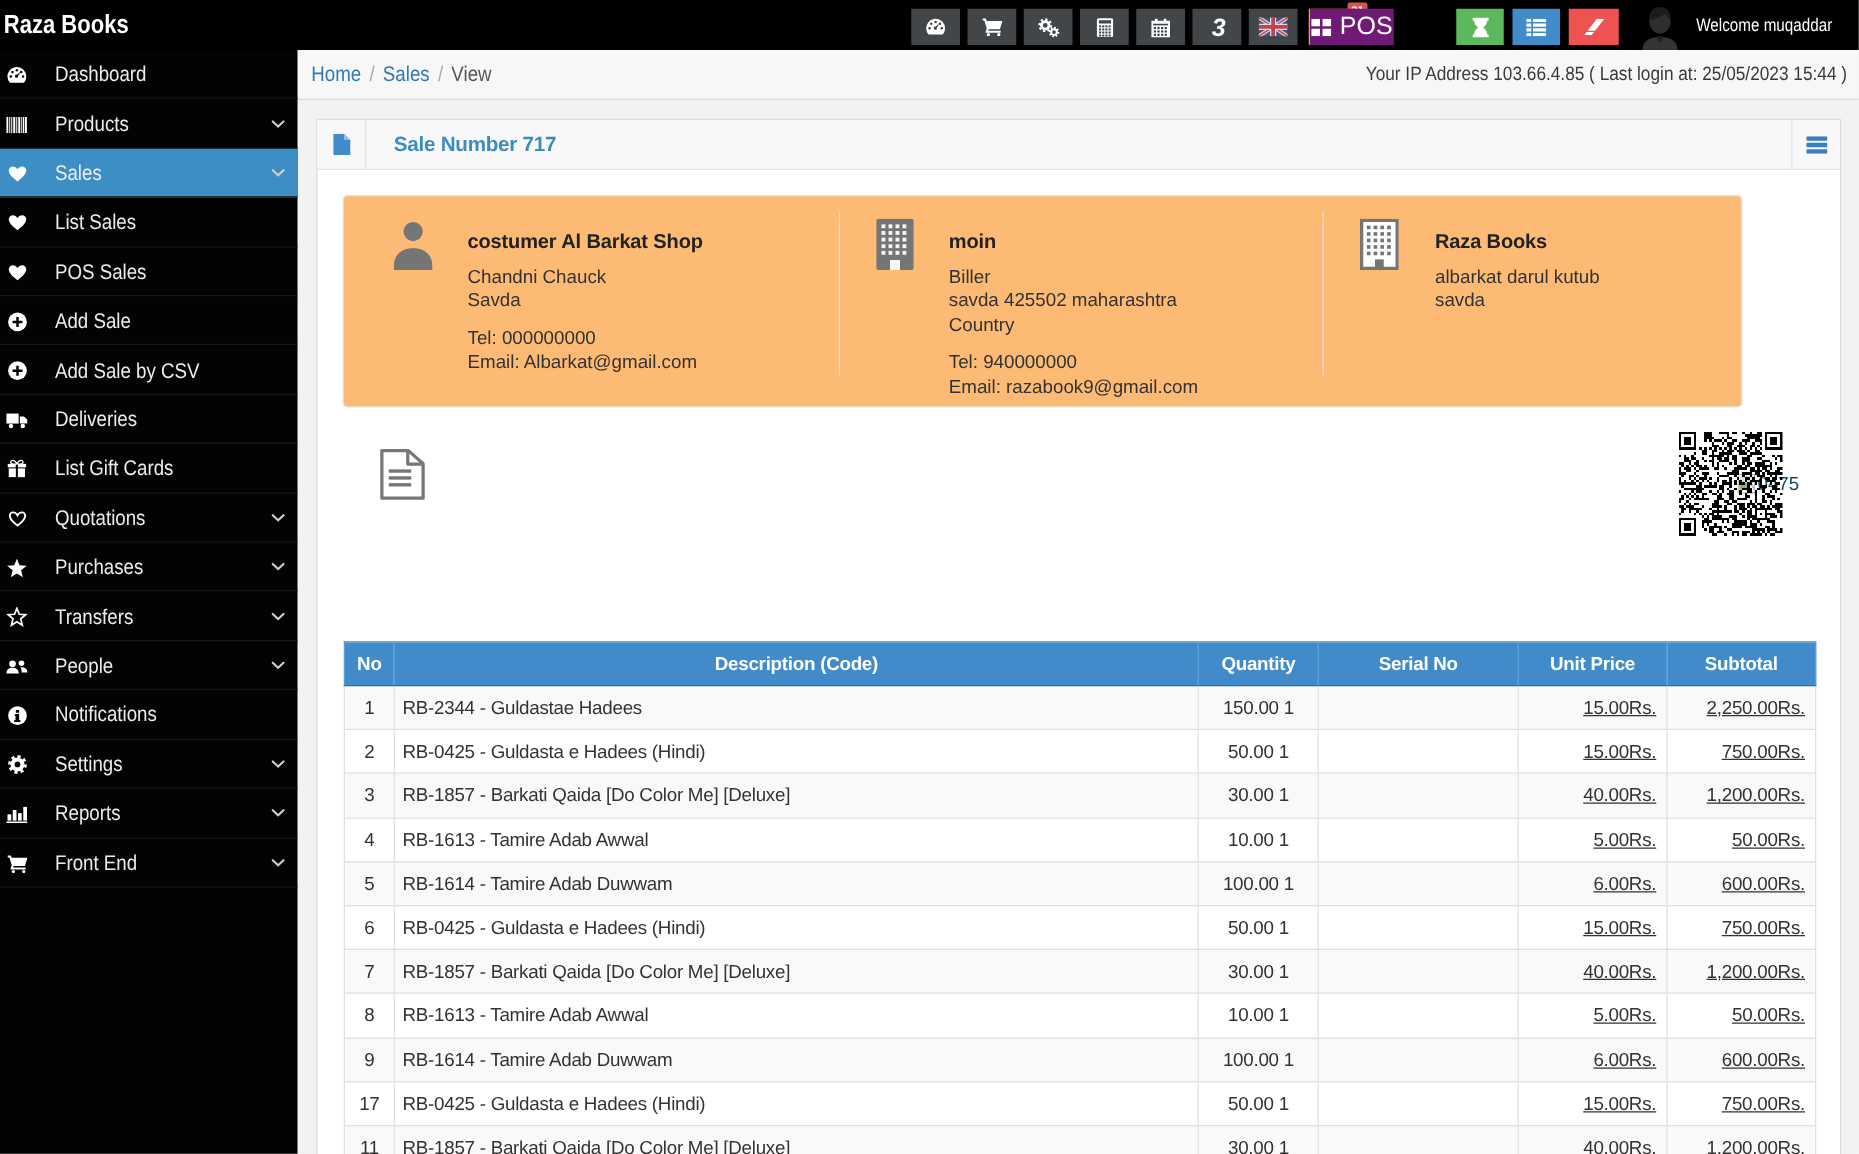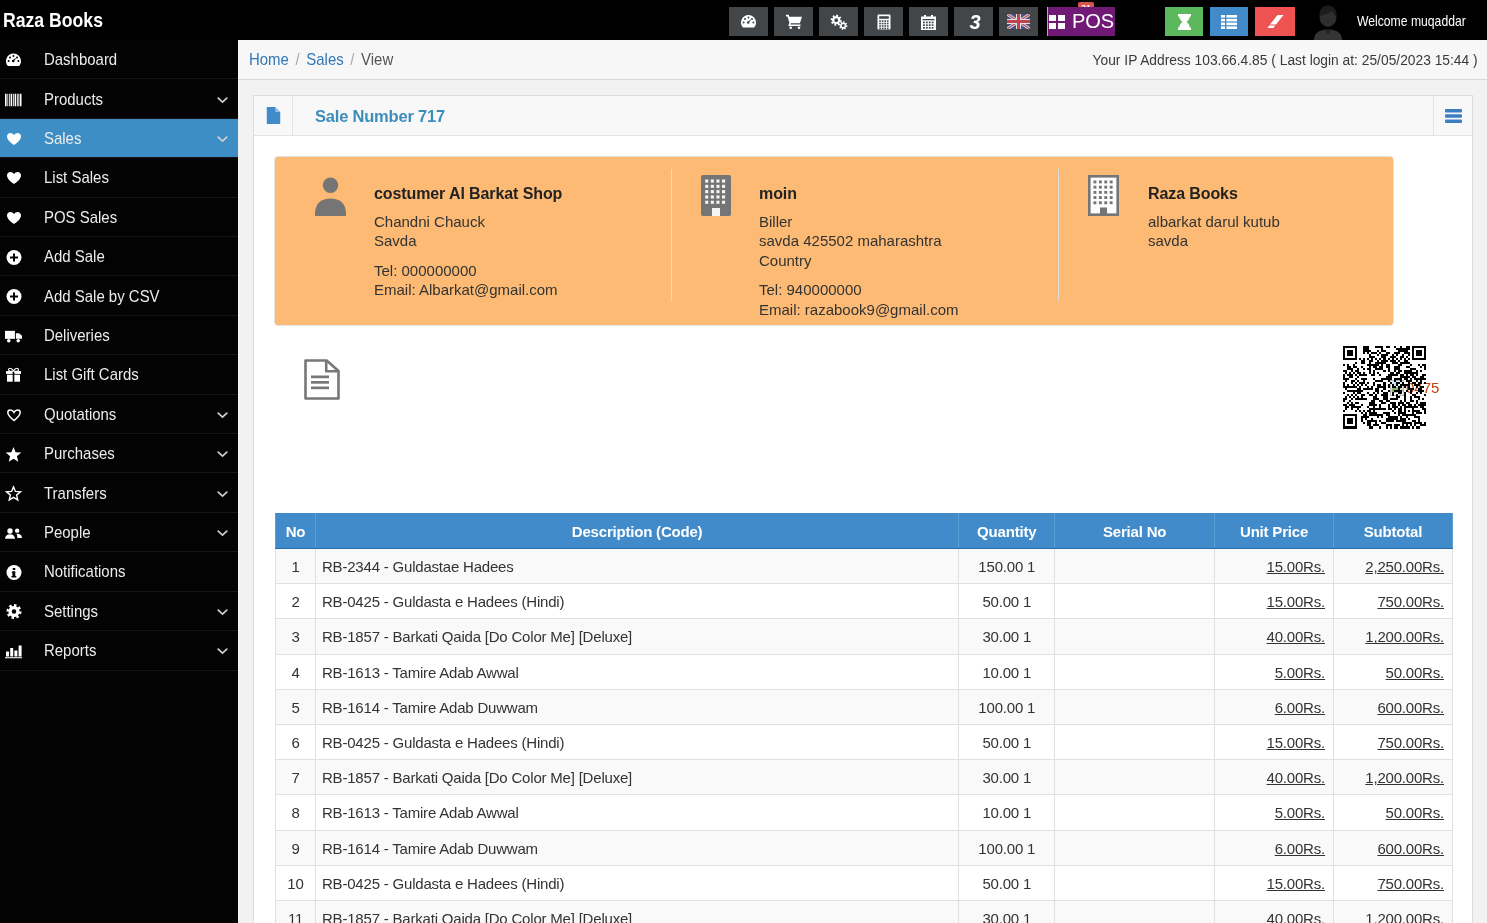--- a/index.html
+++ b/index.html
@@ -34,21 +34,21 @@
 #well { position:absolute; left:20px; top:60px; width:1120px; height:170px; background:#fdba74; border:1px solid #e3e3e3; border-radius:4px; }
 .wcol-sep { position:absolute; top:12px; bottom:24px; width:1px; background:#ddd; }
 .winfo { position:absolute; color:#333; font-size:15px; line-height:19.6px; }
 .winfo b.t { font-size:16px; color:#222; letter-spacing:-0.1px; }
 .winfo p { margin:8px 0 0 0; }
 
 #docsec { position:absolute; left:0px; top:247px; width:1219px; height:170px; }
 #docsec .dtxt { position:absolute; left:128px; top:25px; font-size:15.5px; font-weight:bold; color:#222; line-height:16.5px; }
 #docsec .dtxt div { margin-bottom:12.6px; }
 #qrwrap { position:absolute; left:1089px; top:0px; width:83px; height:88px; }
-#brokenimg { position:absolute; left:1092px; top:36px; color:#c2410c; font-size:15px;margin-left:44px; }
+#brokenimg { position:absolute; left:1092px; top:36px; color:#0c4a6e; font-size:15px;margin-left:44px; }
 
 #tbl { position:absolute; left:21px; top:417px; width:1178px; border-collapse:collapse; font-size:15px; color:#333; letter-spacing:-0.2px; }
 #tbl th { background:#428bca; color:#fff; font-size:15px; font-weight:bold; height:35px; border:1px solid #5a9fd6; border-top:1px solid #428bca; border-bottom:1.5px solid #2a6da8; text-align:center; }
 #tbl td { height:35.2px; border:1px solid #e0e0e0; padding:1px 8px 0 8px; }
 #tbl tr:nth-child(odd) td { background:#f9f9f9; }
 #tbl tr:nth-child(even) td { background:#fff; }
 .c { text-align:center; } .r { text-align:right;text-decoration:underline; } #tbl td:nth-child(2) { padding-left:6px; }
 </style>
 </head>
 <body>
@@ -373,20 +373,33 @@
           <g fill="#fff">
             <rect x="0" y="12.7" width="17" height="1.3"></rect>
             <rect x="1" y="7" width="3" height="5"></rect>
             <rect x="5.2" y="3.5" width="3" height="8.5"></rect>
             <rect x="9.4" y="6" width="3" height="6"></rect>
             <rect x="13.6" y="1" width="3" height="11"></rect>
           </g>
         </svg>
       </span>
       <span class="lbl">Reports</span>
+      <span class="chev"><svg width="11" height="7" viewBox="0 0 11 7">
+          <path d="M1.2 1.2l4.3 4 4.3-4" stroke="#cfcfcf" stroke-width="1.7" fill="none" stroke-linecap="round"></path>
+        </svg></span>
+    </div>
+<div class="mi">
+      <span class="ic">
+        <svg width="16" height="15" viewBox="0 0 16 15">
+          <path fill="#fff" d="M0 .8h2.7l.6 1.9H16l-2.1 6.6H4.9l-.4 1.2h10v1.6H2.3l1.1-3.4L1.5 2.4H0z"></path>
+          <circle fill="#fff" cx="4.7" cy="13.7" r="1.3"></circle>
+          <circle fill="#fff" cx="13" cy="13.7" r="1.3"></circle>
+        </svg>
+      </span>
+      <span class="lbl">Front End</span>
       <span class="chev"><svg width="11" height="7" viewBox="0 0 11 7">
           <path d="M1.2 1.2l4.3 4 4.3-4" stroke="#cfcfcf" stroke-width="1.7" fill="none" stroke-linecap="round"></path>
         </svg></span>
     </div>
   </div>
 <div id="crumbbar">
   <div id="crumbs"><a>Home</a><span style="margin:0 7.5px">/</span><a>Sales</a><span style="margin:0 7.5px">/</span><span class="cur">View</span></div>
   <div id="ipinfo">Your IP Address 103.66.4.85 ( Last login at: 25/05/2023 15:44 )</div>
 </div>
 <div id="panel">
@@ -577,21 +590,21 @@
         </tr>
     <tr>
           <td class="c">9</td>
           <td>RB-1614 - Tamire Adab Duwwam</td>
           <td class="c">100.00 1</td>
           <td></td>
           <td class="r">6.00Rs.</td>
           <td class="r">600.00Rs.</td>
         </tr>
     <tr>
-          <td class="c">10</td>
+          <td class="c">17</td>
           <td>RB-0425 - Guldasta e Hadees (Hindi)</td>
           <td class="c">50.00 1</td>
           <td></td>
           <td class="r">15.00Rs.</td>
           <td class="r">750.00Rs.</td>
         </tr>
     <tr>
           <td class="c">11</td>
           <td>RB-1857 - Barkati Qaida [Do Color Me] [Deluxe]</td>
           <td class="c">30.00 1</td>

